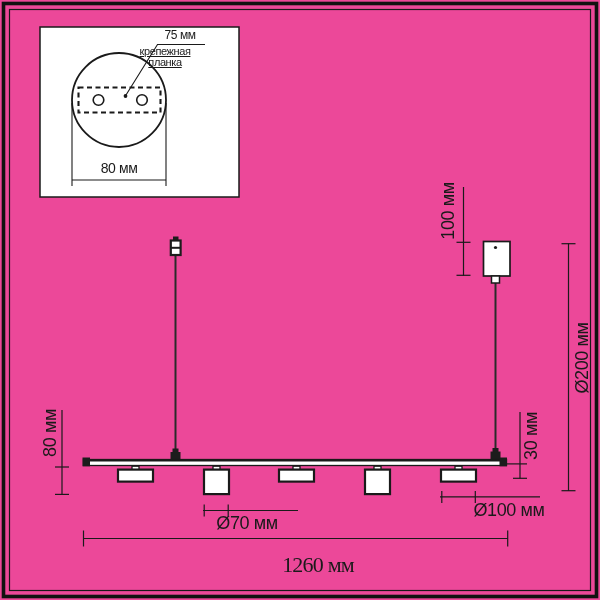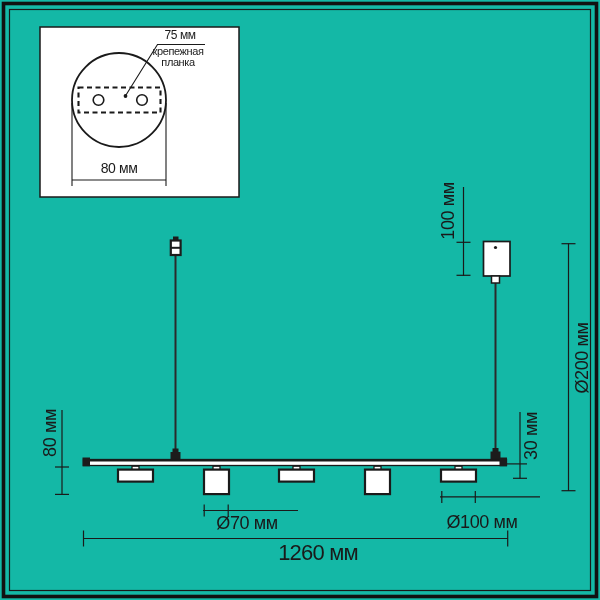--- a/index.html
+++ b/index.html
@@ -1,17 +1,17 @@
 <!DOCTYPE html>
 <html><head>
 <meta charset="utf-8">
 <style>
   html,body{margin:0;padding:0;background:#fff;}
   .canvas{
-    position:relative;width:600px;height:600px;background:#14b8a6;overflow:hidden;
+    position:relative;width:600px;height:600px;background:#ec4899;overflow:hidden;
     font-family:"Liberation Sans","DejaVu Sans",sans-serif;color:#1a1a1a;
   }
   .canvas svg{position:absolute;left:0;top:0;}
   .lbl{
     position:absolute;color:#1a1a1a;white-space:nowrap;text-align:center;
     letter-spacing:-0.4px;line-height:1;
   }
   .dim{font-size:18px;line-height:20px;}
   .dim-big{font-size:22px;line-height:22px;letter-spacing:-0.8px;}
   .rot{transform:rotate(-90deg);transform-origin:center center;}
@@ -99,34 +99,34 @@
     <line x1="441.8" y1="491" x2="441.8" y2="503" stroke="#1a1a1a" stroke-width="1.2"></line>
     <line x1="475.3" y1="491" x2="475.3" y2="503" stroke="#1a1a1a" stroke-width="1.2"></line>
 
     <line x1="83.5" y1="538.5" x2="508" y2="538.5" stroke="#1a1a1a" stroke-width="1.2"></line>
     <line x1="83.5" y1="530.5" x2="83.5" y2="546.5" stroke="#1a1a1a" stroke-width="1.2"></line>
     <line x1="507.7" y1="530.5" x2="507.7" y2="546.5" stroke="#1a1a1a" stroke-width="1.2"></line>
   </svg>
 
   <div class="lbl inset-small" style="left:156px;top:29px;width:48px;">75 мм</div>
 
-  <div class="lbl inset-tiny" style="left:146px;top:46px;width:64px;">
+  <div class="lbl inset-tiny" style="left:133px;top:46px;width:64px;text-decoration:underline;">
     <div>крепежная</div>
     <div>планка</div>
   </div>
 
   <div class="lbl inset-mid" style="left:92px;top:161px;width:54px;">80 мм</div>
 
   <div class="lbl dim rot" style="left:413px;top:201px;width:70px;height:20px;">100 мм</div>
 
   <div class="lbl dim rot" style="left:537px;top:348px;width:90px;height:20px;">Ø200 мм</div>
 
   <div class="lbl dim rot" style="left:501px;top:426px;width:60px;height:20px;">30 мм</div>
 
   <div class="lbl dim rot" style="left:20px;top:423px;width:60px;height:20px;">80 мм</div>
 
   <div class="lbl dim" style="left:212px;top:513px;width:70px;">Ø70 мм</div>
 
-  <div class="lbl dim" style="left:442px;top:500px;width:80px;margin-top:12px;">Ø100 мм</div>
+  <div class="lbl dim" style="left:469px;top:500px;width:80px;">Ø100 мм</div>
 
-  <div class="lbl dim-big" style="left:272px;top:542px;width:92px;">1260 мм</div>
+  <div class="lbl dim-big" style="left:272px;top:554px;width:92px;font-family:Liberation Serif, serif;">1260 мм</div>
 
 </div>
 
 </body></html>

